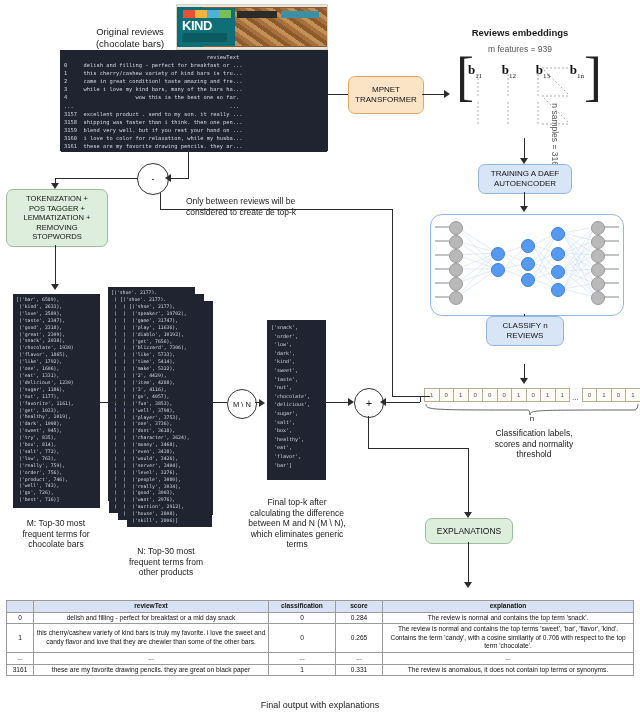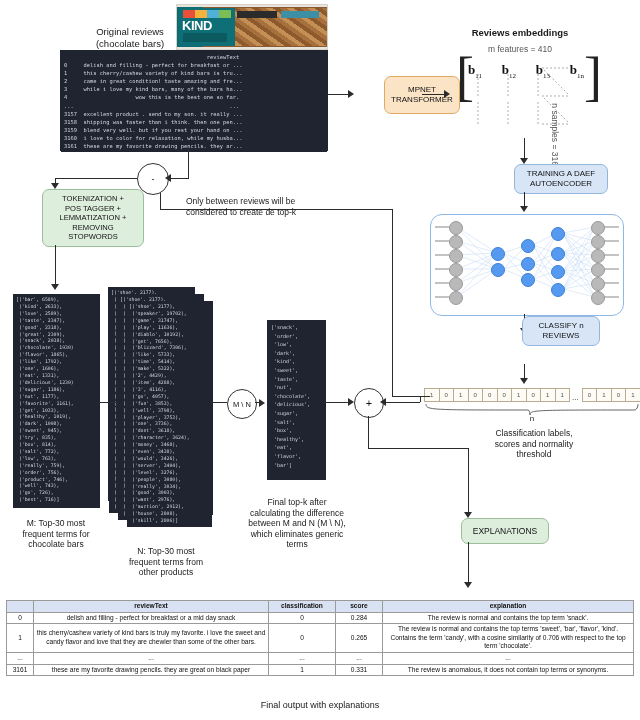--- a/index.html
+++ b/index.html
@@ -12,21 +12,21 @@
   .cap{font-size:8.5px;line-height:10.5px;text-align:center;color:#1a1a1a;}
   .code{
     background:#1f2430;color:#cfd6e4;
     font-family:"DejaVu Sans Mono","Liberation Mono",monospace;
     font-size:5.1px;line-height:6.2px;
     white-space:pre;overflow:hidden;
   }
   .codebox{border:1px solid #1f2430;}
   .proc{
     border-radius:7px;display:flex;align-items:center;justify-content:center;
-    text-align:center;font-size:8px;line-height:10px;margin-left:36px;
+    text-align:center;font-size:8px;line-height:10px;
   }
   .proc-green{background:#ddeedd;border:1px solid #9bbf9b;}
   .proc-orange{background:#fbe4c6;border:1px solid #e0aa63;}
   .proc-blue{background:#d7e5f7;border:1px solid #93b6dd;}
   .circ{
     border:1px solid #333;border-radius:50%;background:#fff;
     display:flex;align-items:center;justify-content:center;
     font-size:9px;color:#111;
   }
   .ln{background:#2b2b2b;position:absolute;}
@@ -106,21 +106,21 @@
 <div class="ln lnh abs" style="left:326px;top:94px;width:24px;"></div>
 <div class="arrow-r" style="left:348px;top:90px;"></div>
 
 <div class="abs proc proc-orange" style="left:348px;top:76px;width:74px;height:36px;white-space:pre-line;">MPNET
 TRANSFORMER</div>
 
 <div class="ln lnh abs" style="left:422px;top:94px;width:24px;"></div>
 <div class="arrow-r" style="left:444px;top:90px;"></div>
 
 <div class="abs cap" style="left:440px;top:28px;width:160px;font-size:9.5px;font-weight:bold;">Reviews embeddings</div>
-<div class="abs cap" style="left:440px;top:44px;width:160px;font-size:8.5px;color:#555;">m features = 410</div>
+<div class="abs cap" style="left:440px;top:44px;width:160px;font-size:8.5px;color:#555;">m features = 939</div>
 
 <div class="abs" style="left:456px;top:56px;width:140px;height:80px;">
   <div class="abs brak" style="left:0;top:-6px;">[</div>
   <div class="abs brak" style="left:128px;top:-6px;">]</div>
   <div class="abs matrix" style="left:12px;top:4px;width:116px;">
     <div class="mrow" style="margin-bottom:11px;">
       <span><span class="bsym">b</span><span class="bsub">11</span></span>
       <span><span class="bsym">b</span><span class="bsub">12</span></span>
       <span><span class="bsym">b</span><span class="bsub">13</span></span>
       <span><span class="bsym">b</span><span class="bsub">1n</span></span>

